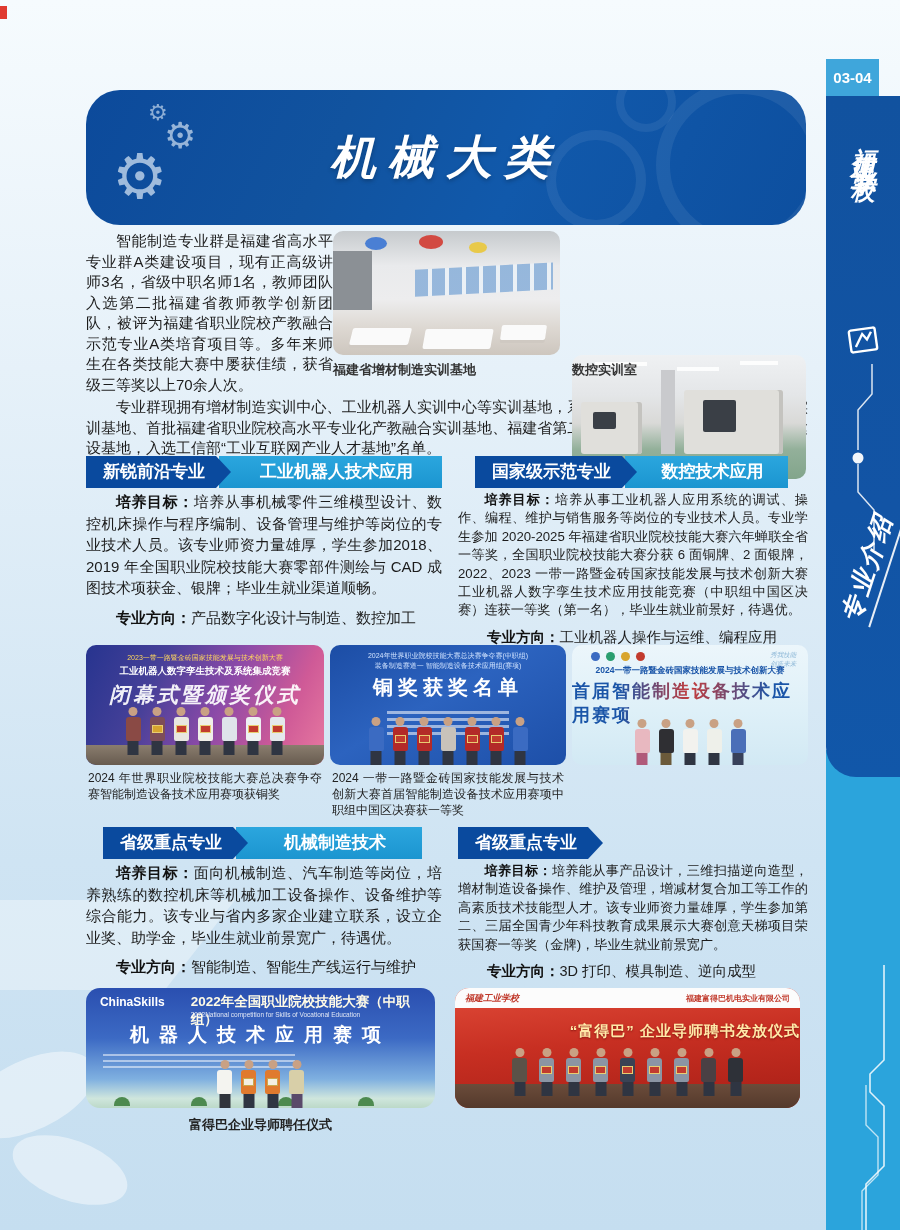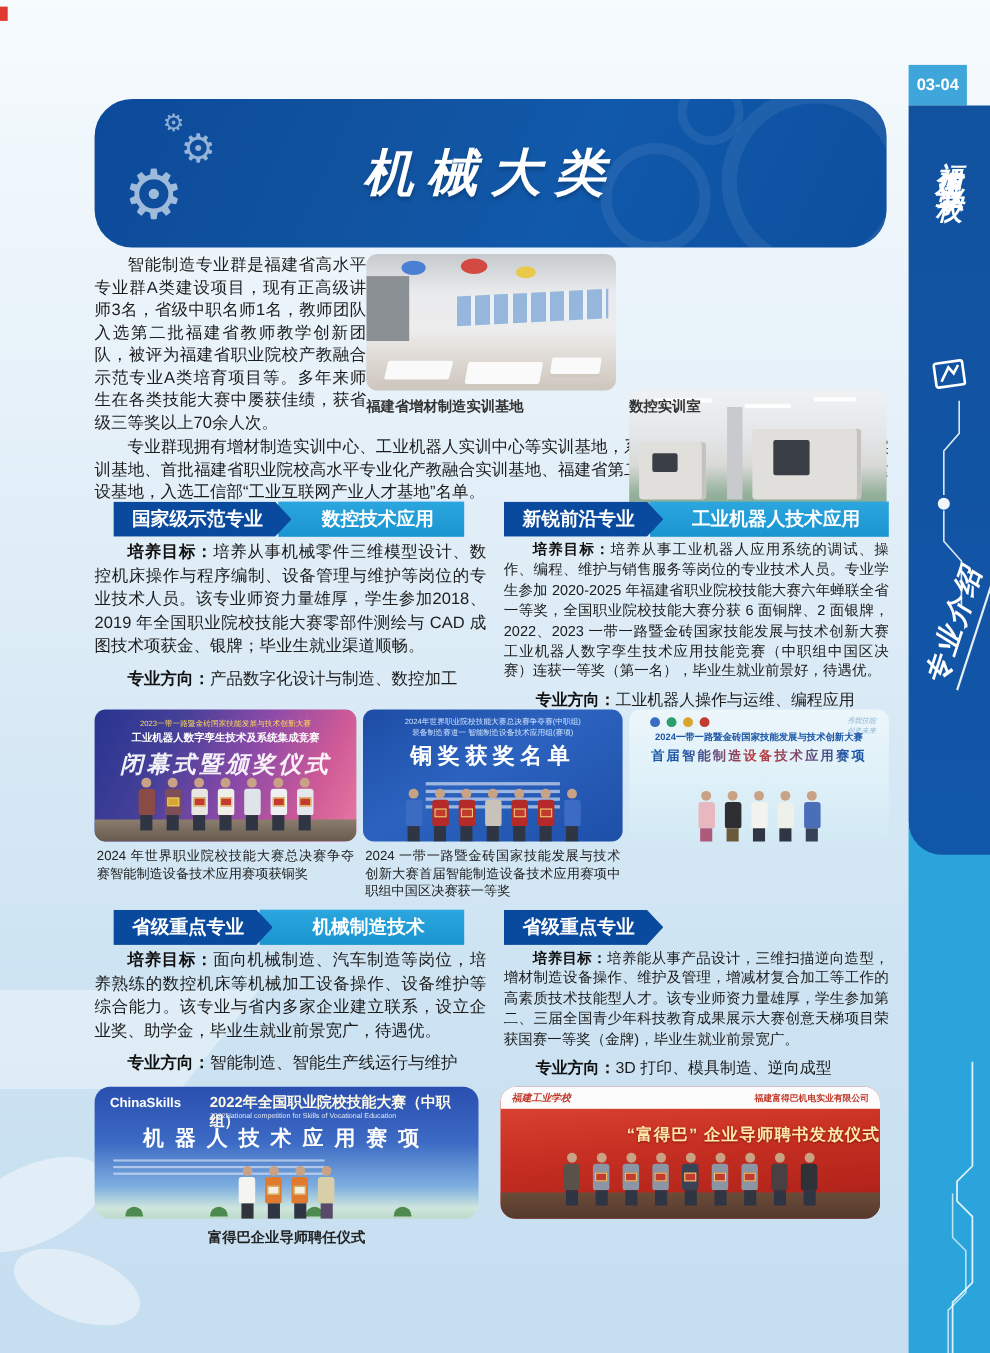--- a/index.html
+++ b/index.html
@@ -143,21 +143,21 @@
   .phD .big { position:absolute; top:24%; width:100%; text-align:center; color:#fff; font-weight:bold;
               font-size:20px; letter-spacing:5px; }
   .phD .list { position:absolute; top:52%; left:24%; width:52%; }
   .phD .list i { display:block; height:3px; margin:4px 0; background:rgba(255,255,255,.55); }
 
   
   .phE { background:linear-gradient(180deg,#ecf6fb 0%,#def0f8 55%,#d2e9f4 100%); }
   .phE .dots { position:absolute; top:6%; left:8%; display:flex; gap:6px; }
   .phE .dots i { width:9px; height:9px; border-radius:50%; display:block; }
   .phE .ln1 { position:absolute; top:17%; width:100%; text-align:center; color:#1a55a8; font-weight:bold; font-size:8.5px; }
-  .phE .big { position:absolute; top:28%; width:100%; text-align:center; font-weight:bold; font-size:12px;
+  .phE .big { position:absolute; top:28%; width:100%; text-align:left; font-weight:bold; font-size:18px;
               letter-spacing:2px; background:linear-gradient(90deg,#1a55a8 20%,#c33d3d 50%,#1a55a8 85%);
               -webkit-background-clip:text; background-clip:text; color:transparent; }
   .phE .tag { position:absolute; top:5%; right:5%; color:#8fb9d8; font-size:6.5px; font-style:italic; text-align:right; }
 
   
   .phF { background:linear-gradient(180deg,#2a4fb0 0%,#3c6ac4 42%,#7fb0e0 76%,#cfe6dd 92%,#bcd9c8 100%); }
   .phF .brand { position:absolute; top:6%; left:4%; color:#fff; font-weight:bold; font-size:12px; }
   .phF .ln1 { position:absolute; top:4%; left:30%; right:3%; color:#fffbe6; font-weight:bold; font-size:13.5px; }
   .phF .ln1en { position:absolute; top:19%; left:30%; right:3%; color:rgba(255,255,255,.85); font-size:6.5px; }
   .phF .big { position:absolute; top:28%; width:100%; text-align:center; color:#fff; font-weight:bold;
@@ -223,27 +223,27 @@
         <div class="pillar" style="left:38%;top:12%;width:6%;height:68%;"></div>
         <div class="mach" style="left:4%;top:38%;width:26%;height:42%;"></div>
         <div class="win" style="left:9%;top:46%;width:10%;height:14%;"></div>
         <div class="mach" style="left:48%;top:28%;width:42%;height:52%;"></div>
         <div class="win" style="left:56%;top:36%;width:14%;height:26%;"></div>
       </div>
       <div class="fac-cap fc2">数控实训室</div>
     </div>
 
     <div class="row-head r1">
+      <div class="sec-header">
+        <div class="sec-badge">新锐前沿专业</div>
+        <div class="sec-name">工业机器人技术应用</div>
+      </div>
       <div class="sec-header h-left">
         <div class="sec-badge">国家级示范专业</div>
         <div class="sec-name">数控技术应用</div>
-      </div>
-      <div class="sec-header">
-        <div class="sec-badge">新锐前沿专业</div>
-        <div class="sec-name">工业机器人技术应用</div>
       </div>
     </div>
 
     <div class="row-txt r1">
       <div class="mj txt-lg">
         <p><b>培养目标：</b><span>培养从事机械零件三维模型设计、数控机床操作与程序编制、设备管理与维护等岗位的专业技术人员。该专业师资力量雄厚，学生参加2018、2019 年全国职业院校技能大赛零部件测绘与 CAD 成图技术项获金、银牌；毕业生就业渠道顺畅。</span></p>
         <p class="dir"><b>专业方向：</b><span>产品数字化设计与制造、数控加工</span></p>
       </div>
       <div class="mj txt-sm">
         <p><b>培养目标：</b><span>培养从事工业机器人应用系统的调试、操作、编程、维护与销售服务等岗位的专业技术人员。专业学生参加 2020-2025 年福建省职业院校技能大赛六年蝉联全省一等奖，全国职业院校技能大赛分获 6 面铜牌、2 面银牌，2022、2023 一带一路暨金砖国家技能发展与技术创新大赛工业机器人数字孪生技术应用技能竞赛（中职组中国区决赛）连获一等奖（第一名），毕业生就业前景好，待遇优。</span></p>

